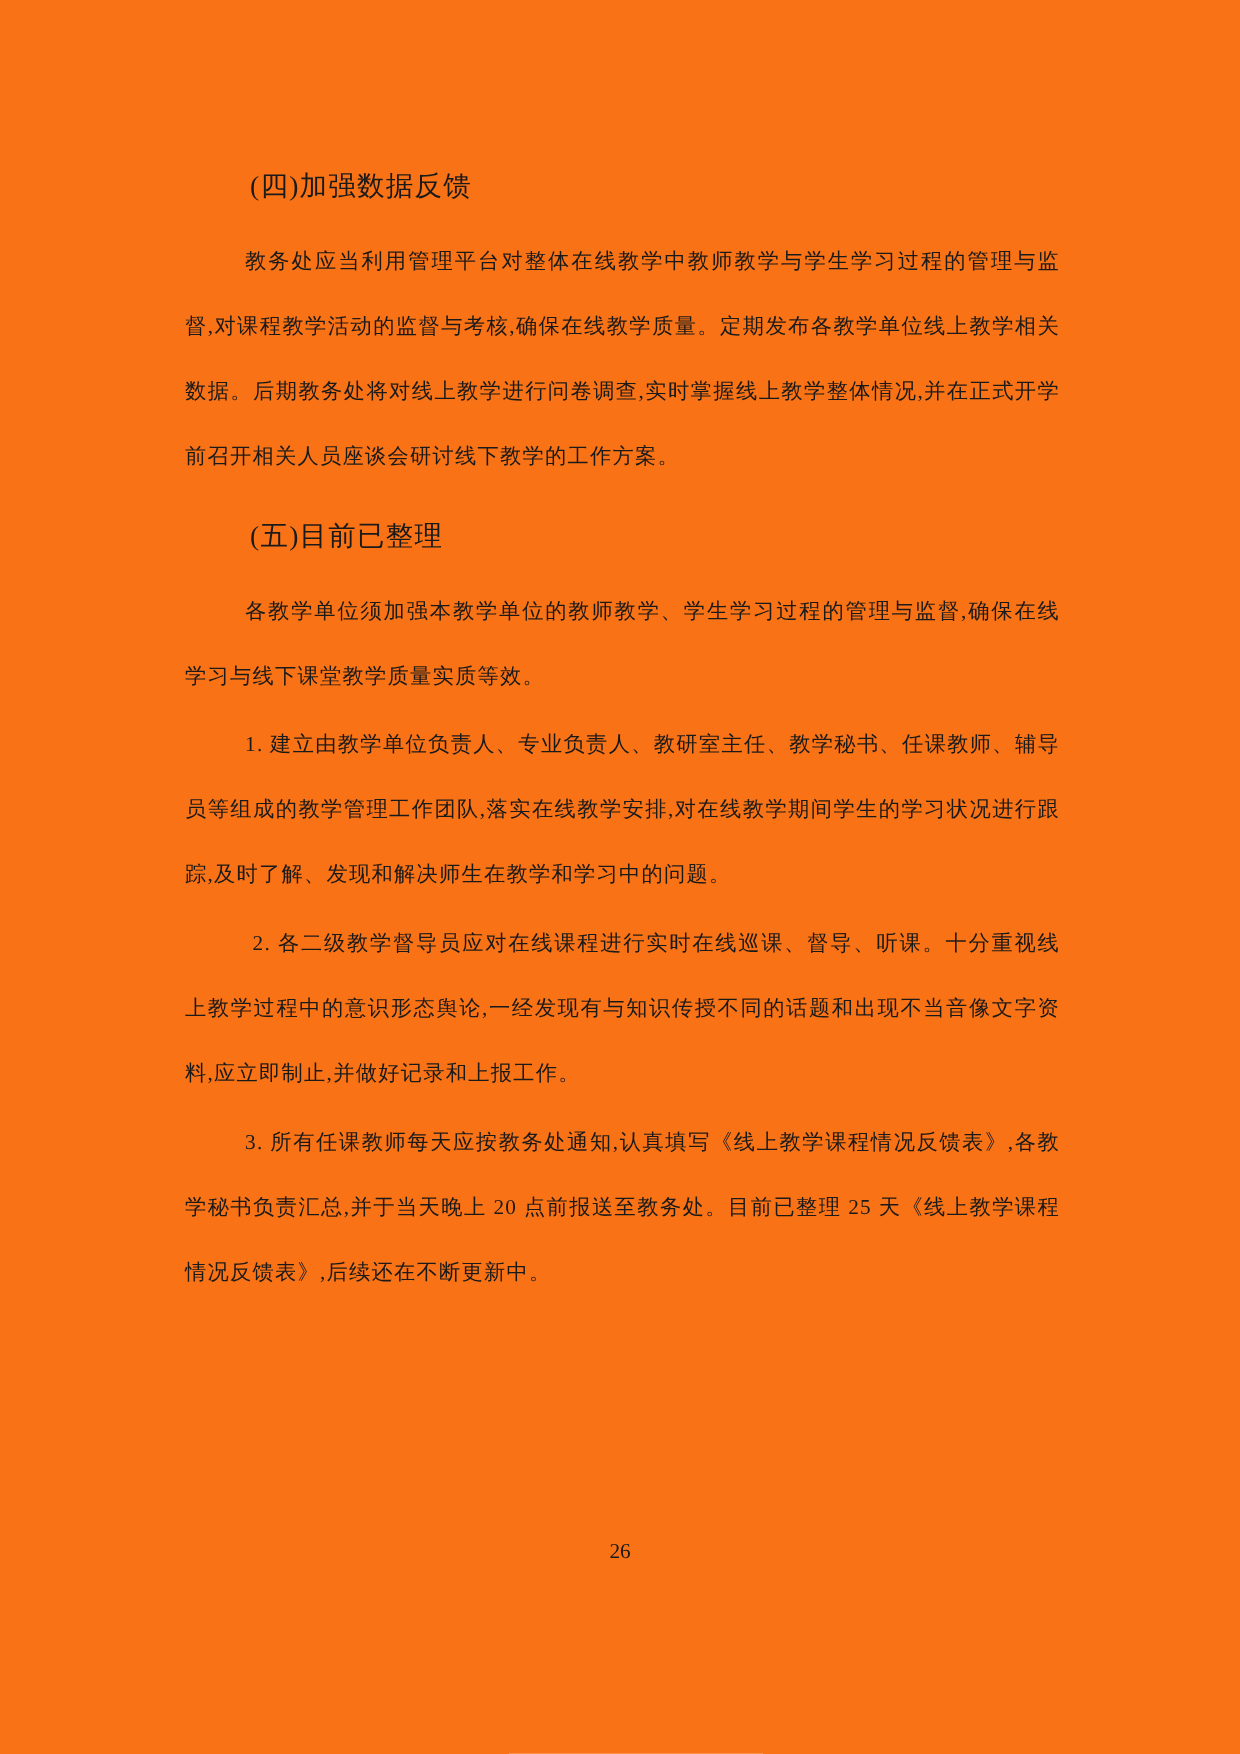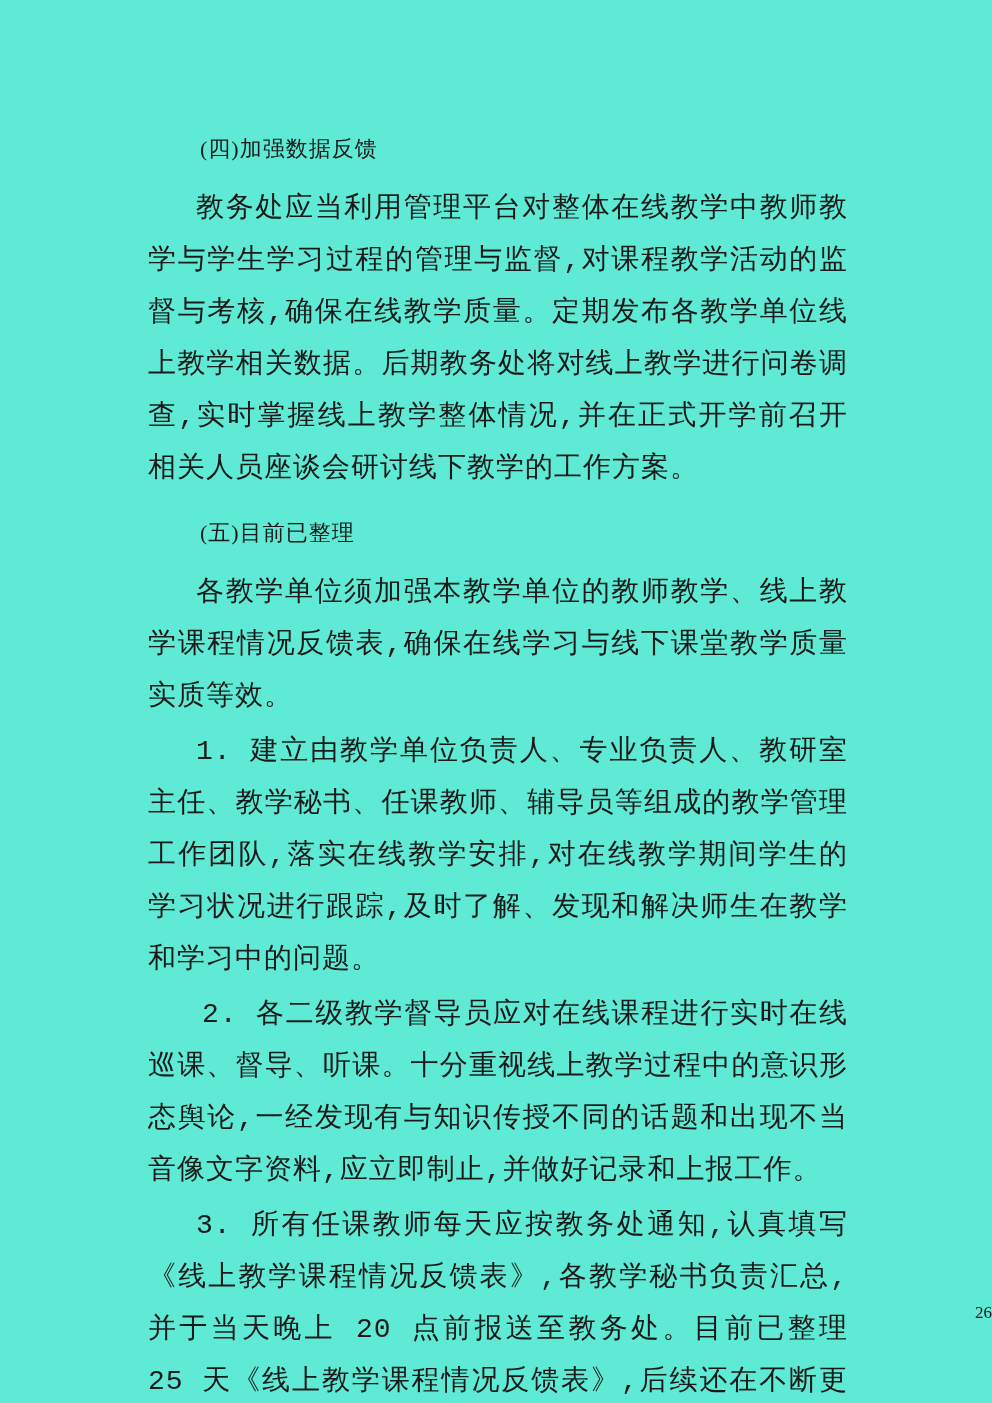--- a/index.html
+++ b/index.html
@@ -11,21 +11,21 @@
     width: 992px;
     height: 1403px;
     font-family: "Liberation Serif", "DejaVu Serif", serif;
     color: #1a1a1a;
     overflow: hidden;
   }
   .page {
     position: relative;
     width: 992px;
     height: 1403px;
-    background: #5eead4;
+    background: #f97316;
   }
   .content {
     position: absolute;
     left: 148px;
     top: 123px;
     width: 700px;
   }
   .doc-heading {
     margin: 0;
     font-size: 22px;
@@ -34,48 +34,47 @@
     letter-spacing: 1px;
     text-indent: 52px;
     margin-bottom: 8px;
     white-space: nowrap;
   }
   .doc-heading.later {
     margin-top: 12px;
   }
   .doc-para {
     margin: 0 0 3px 0;
-    font-size: 28px;
+    font-size: 17px;
     line-height: 52px;
     letter-spacing: 1px;
     text-align: justify;
     text-indent: 48px;
-    font-family: Liberation Mono, monospace;
   }
   .doc-para.indent-lg {
     text-indent: 54px;
   }
   .page-number {
     position: absolute;
-    top: 1302px;
+    top: 1230px;
     left: 0;
     width: 100%;
-    text-align: right;
+    text-align: center;
     font-size: 17px;
     line-height: 22px;
     color: #1a1a1a;
   }
 </style>
 </head>
 <body>
 
 <div class="page">
   <div class="content">
     <h3 class="doc-heading">(四)加强数据反馈</h3>
     <p class="doc-para">教务处应当利用管理平台对整体在线教学中教师教学与学生学习过程的管理与监督,对课程教学活动的监督与考核,确保在线教学质量。定期发布各教学单位线上教学相关数据。后期教务处将对线上教学进行问卷调查,实时掌握线上教学整体情况,并在正式开学前召开相关人员座谈会研讨线下教学的工作方案。</p>
     <h3 class="doc-heading later">(五)目前已整理</h3>
-    <p class="doc-para">各教学单位须加强本教学单位的教师教学、线上教学课程情况反馈表,确保在线学习与线下课堂教学质量实质等效。</p>
+    <p class="doc-para">各教学单位须加强本教学单位的教师教学、学生学习过程的管理与监督,确保在线学习与线下课堂教学质量实质等效。</p>
     <p class="doc-para">1. 建立由教学单位负责人、专业负责人、教研室主任、教学秘书、任课教师、辅导员等组成的教学管理工作团队,落实在线教学安排,对在线教学期间学生的学习状况进行跟踪,及时了解、发现和解决师生在教学和学习中的问题。</p>
     <p class="doc-para indent-lg">2. 各二级教学督导员应对在线课程进行实时在线巡课、督导、听课。十分重视线上教学过程中的意识形态舆论,一经发现有与知识传授不同的话题和出现不当音像文字资料,应立即制止,并做好记录和上报工作。</p>
     <p class="doc-para">3. 所有任课教师每天应按教务处通知,认真填写《线上教学课程情况反馈表》,各教学秘书负责汇总,并于当天晚上 20 点前报送至教务处。目前已整理 25 天《线上教学课程情况反馈表》,后续还在不断更新中。</p>
   </div>
   <div class="page-number">26</div>
 </div>
 
 </body></html>

